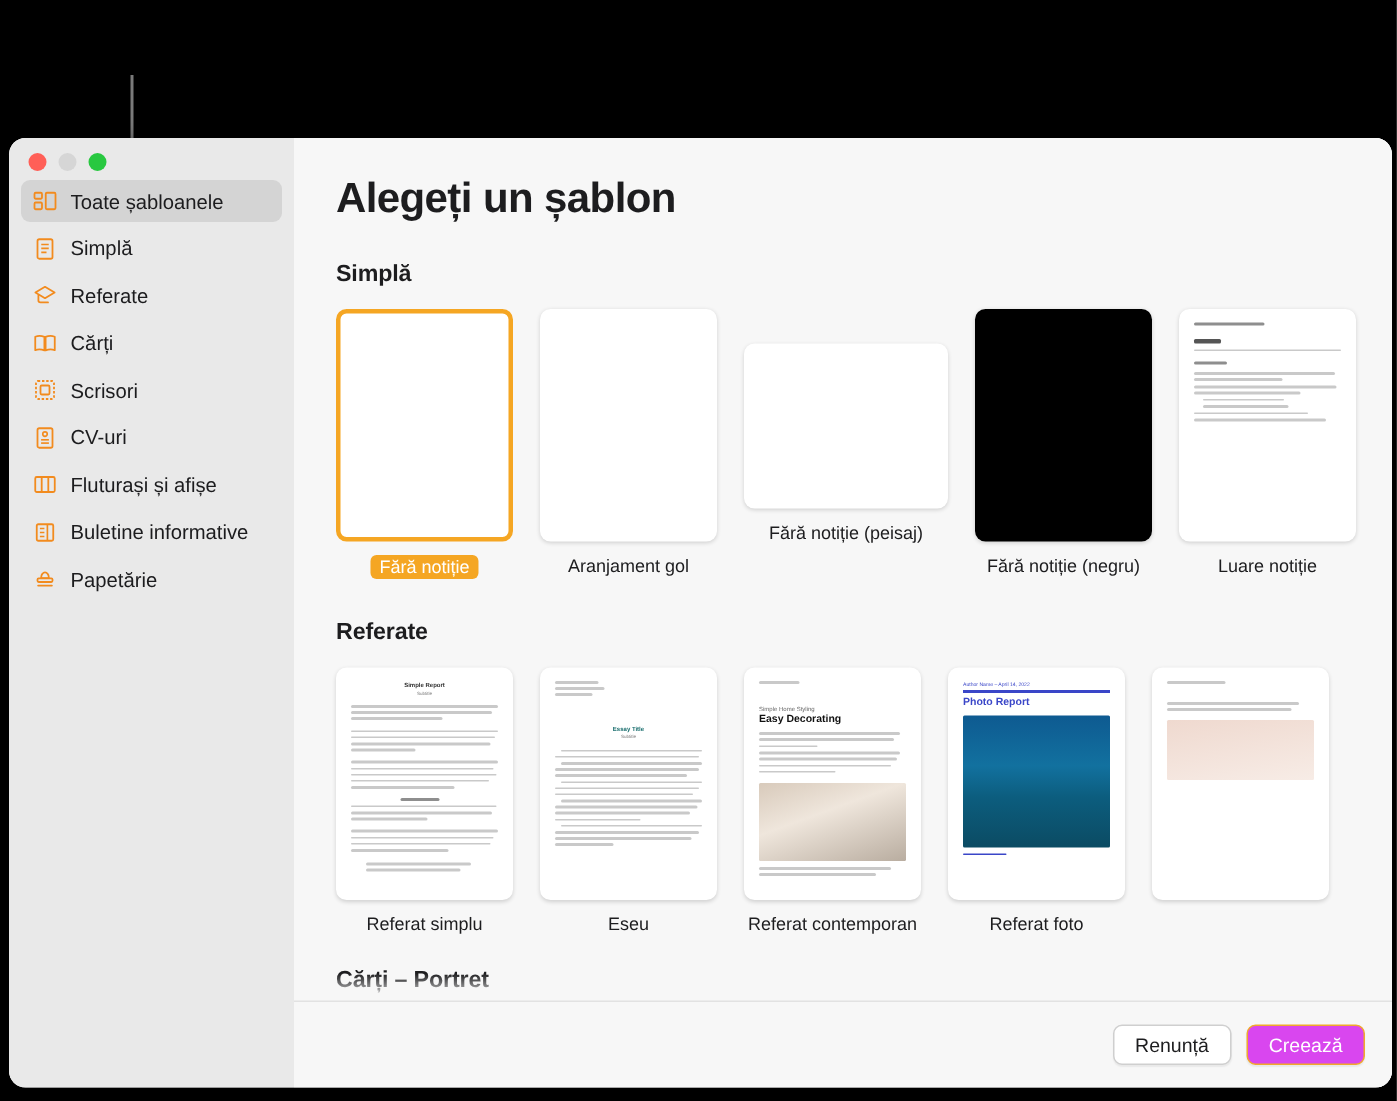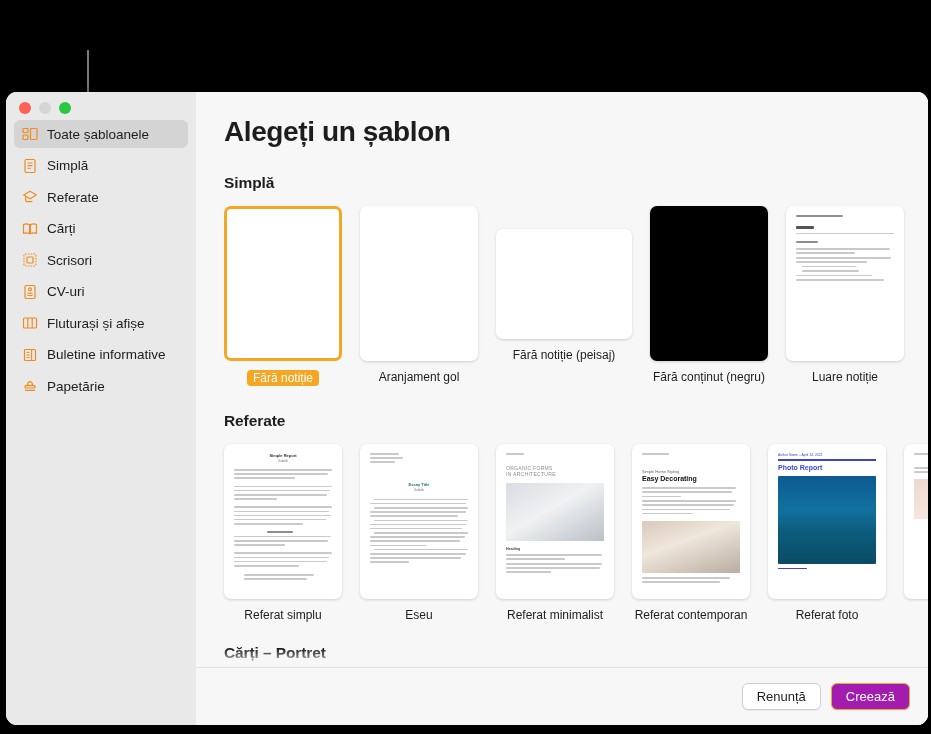--- a/index.html
+++ b/index.html
@@ -142,21 +142,21 @@
     display: flex; align-items: center; justify-content: flex-end;
     gap: 10px; padding-right: 18px;
   }
   .btn {
     font-size: 13px; border-radius: 6px;
     padding: 5px 14px; border: 1px solid #cfcfcf;
     background: #fff; color: #1d1d1f;
     box-shadow: 0 1px 1px rgba(0,0,0,0.06);
   }
   .btn.primary {
-    background: #a21caf; color: #fff; border-color: #f0a82c;
+    background: #d946ef; color: #fff; border-color: #f0a82c;
     font-weight: normal;
   }
   .footer-fade {
     position: absolute; left: 0; right: 0; bottom: 58px; height: 18px;
     background: linear-gradient(to bottom, rgba(247,247,247,0), #f7f7f7);
     pointer-events: none;
   }
   .bottom-sec {
     padding: 22px 0 0 28px;
   }
@@ -290,21 +290,21 @@
             <div class="caption">Aranjament gol</div>
           </div>
 
           <div class="cell wide">
             <div class="thumb land"></div>
             <div class="caption">Fără notiție (peisaj)</div>
           </div>
 
           <div class="cell">
             <div class="thumb port black"></div>
-            <div class="caption">Fără conținut (negru)</div>
+            <div class="caption">Fără notiție (negru)</div>
           </div>
 
           <div class="cell">
             <div class="thumb port">
               <div class="mini">
                 <div class="ml dark" style="width:48%"></div>
                 <div style="height:7px"></div>
                 <div class="ml t" style="width:18%"></div>
                 <div class="ml" style="width:100%;margin-top:4px"></div>
                 <div style="height:4px"></div>
@@ -391,39 +391,20 @@
                   <div class="ml" style="width:58%"></div>
                 <div class="ml" style="width:96%;margin-left:4%;margin-top:2px"></div>
                   <div class="ml" style="width:98%"></div>
                   <div class="ml" style="width:93%"></div>
                   <div class="ml" style="width:40%"></div>
               </div>
             </div>
             <div class="caption">Eseu</div>
           </div>
 
-          <div class="cell">
-            <div class="thumb port">
-              <div class="mini">
-                <div class="ml" style="width:18%"></div>
-                <div style="height:8px"></div>
-                <div style="font-size:5px;color:#8d8d8d;letter-spacing:0.3px">ORGANIC FORMS</div>
-                <div style="font-size:5px;color:#8d8d8d;letter-spacing:0.3px">IN ARCHITECTURE</div>
-                <div class="mimg" style="height:58px;margin-top:6px"></div>
-                <div style="height:6px"></div>
-                <div style="font-size:3.6px;font-weight:bold;color:#444">Heading</div>
-                <div class="ml" style="width:98%;margin-top:3px"></div>
-                  <div class="ml" style="width:60%"></div>
-                <div class="ml" style="width:98%;margin-top:3px"></div>
-                  <div class="ml" style="width:96%"></div>
-                  <div class="ml" style="width:46%"></div>
-              </div>
-            </div>
-            <div class="caption">Referat minimalist</div>
-          </div>
 
           <div class="cell">
             <div class="thumb port">
               <div class="mini">
                 <div class="ml" style="width:28%"></div>
                 <div style="height:12px"></div>
                 <div style="font-size:4px;color:#666">Simple Home Styling</div>
                 <div style="font-size:7px;font-weight:bold;color:#111;margin-top:1px">Easy Decorating</div>
                 <div style="height:5px"></div>
                 <div class="ml" style="width:96%"></div>

